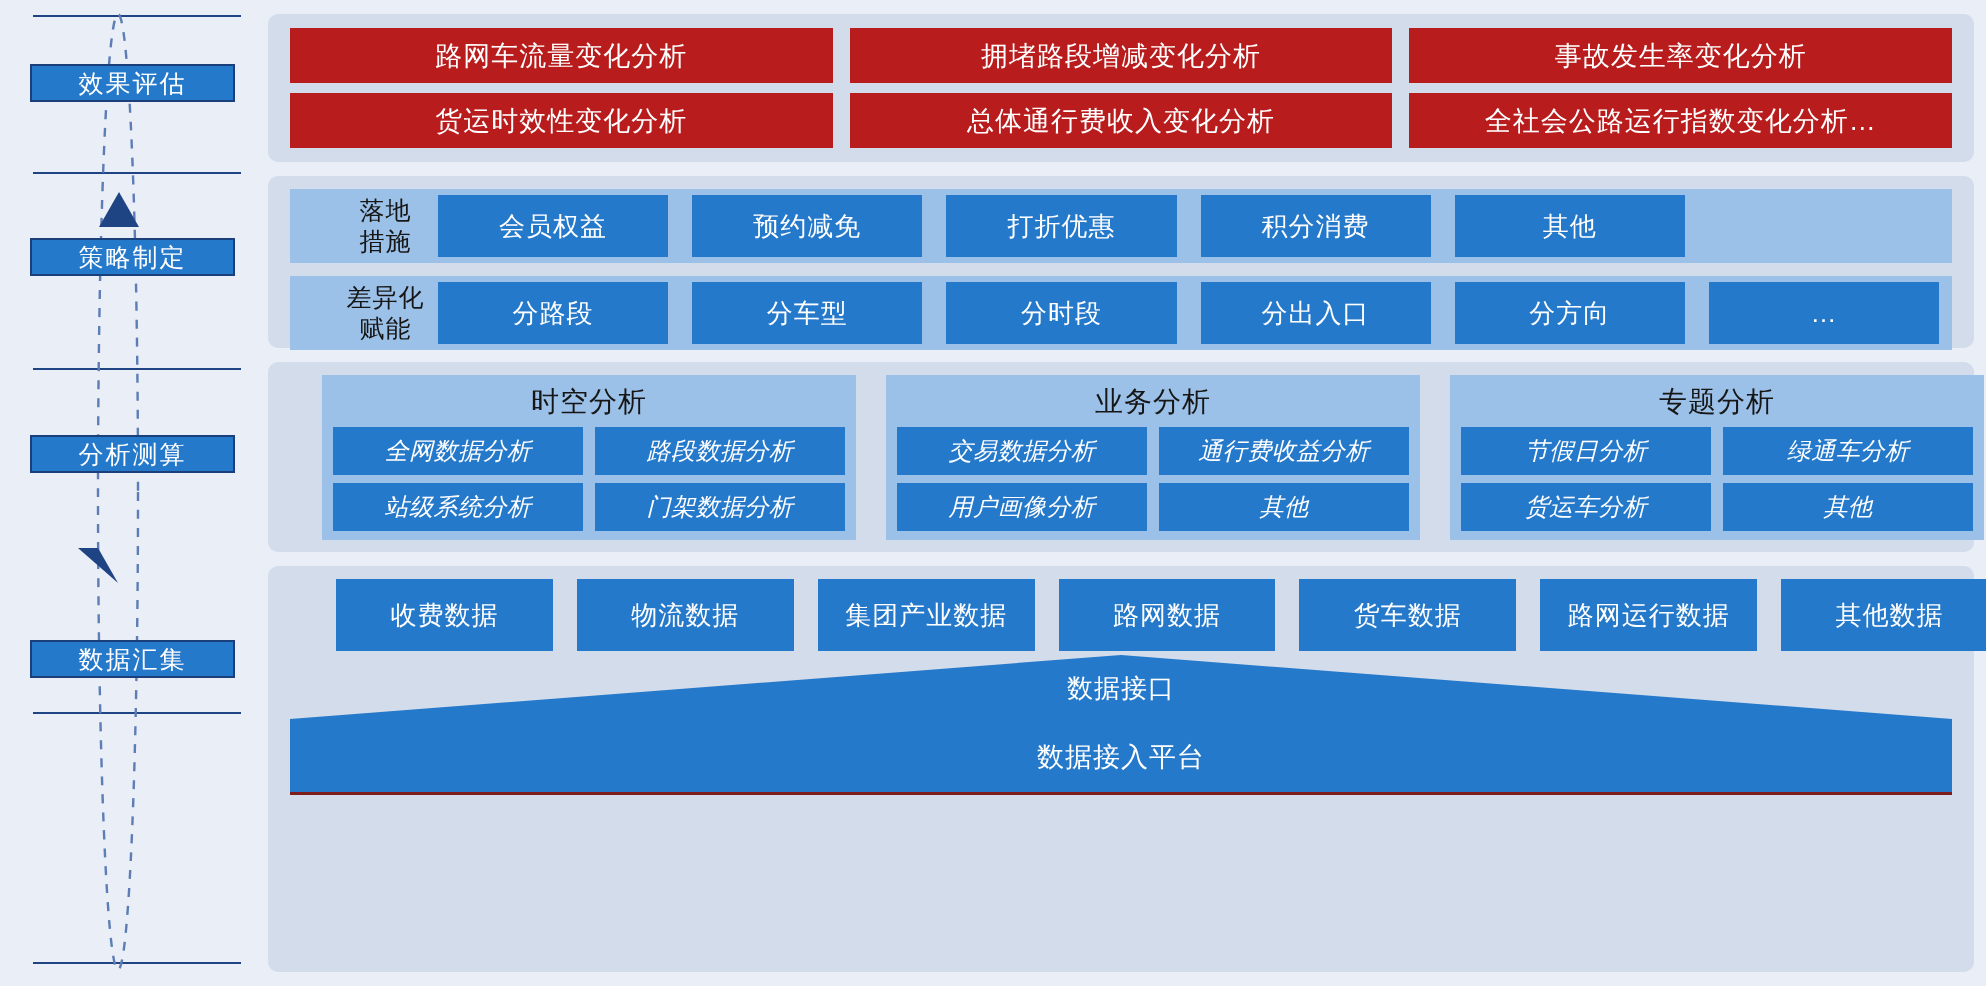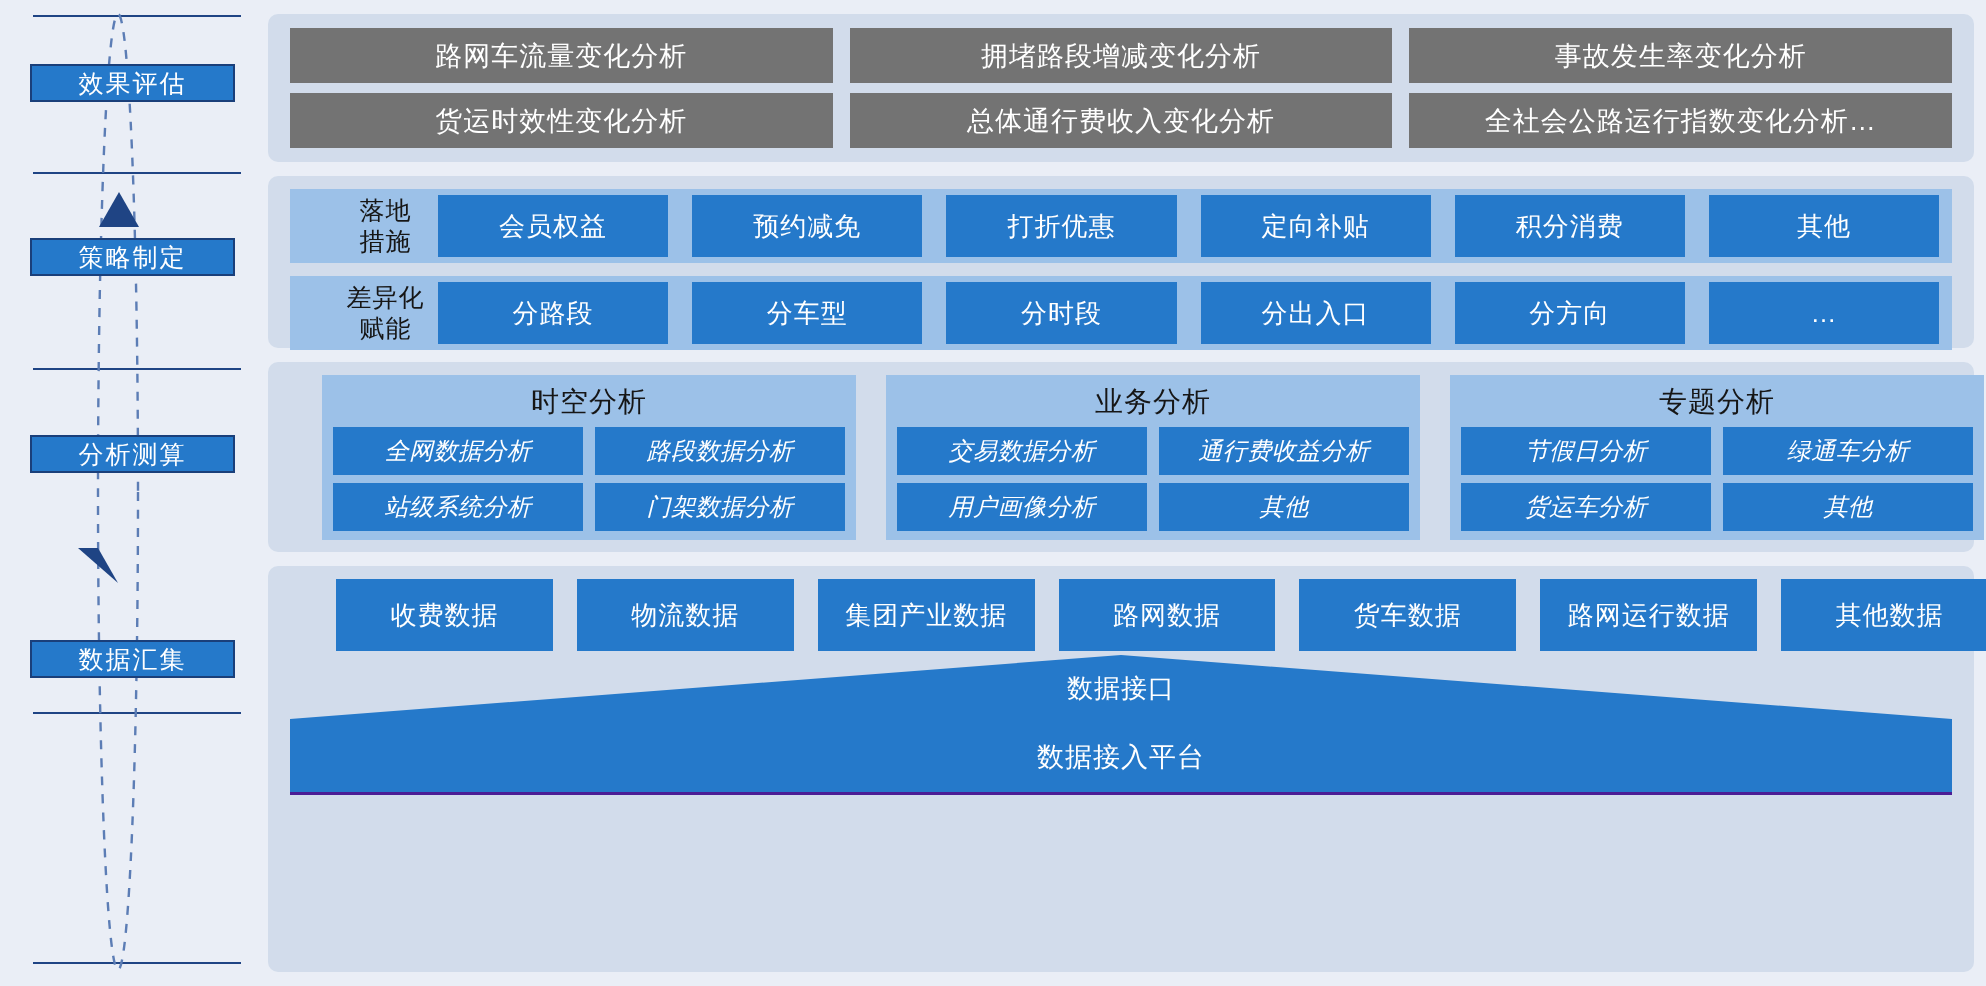--- a/index.html
+++ b/index.html
@@ -39,21 +39,21 @@
   #sec-data     { top: 566px; height: 406px; }
 
   
   .eff-grid {
     position: absolute; left: 22px; top: 14px;
     width: 1662px; height: 120px;
     display: grid; grid-template-columns: repeat(3, 1fr);
     grid-template-rows: repeat(2, 1fr); gap: 10px 17px;
   }
   .eff-cell {
-    background: #737373; color: #fff;
+    background: #b91c1c; color: #fff;
     display: flex; align-items: center; justify-content: center;
     font-size: 27px; letter-spacing: 1px; white-space: nowrap;
   }
 
   
   .strat-row {
     position: absolute; left: 22px; width: 1662px; height: 74px;
     background: #9cc1e8; display: flex; align-items: center;
   }
   #strat-row-0 { top: 13px; }
@@ -115,21 +115,21 @@
   #iface-label {
     position: absolute; left: 22px; top: 89px;
     width: 1662px; height: 67px;
     display: flex; align-items: center; justify-content: center;
     color: #ffffff; font-size: 26px; letter-spacing: 1px;
     pointer-events: none;
   }
   #platform-bar {
     position: absolute; left: 22px; top: 156px;
     width: 1662px; height: 73px;
-    background: #2579ca; border-bottom: 3px solid #4c1d95;
+    background: #2579ca; border-bottom: 3px solid #7f1d1d;
     display: flex; align-items: center; justify-content: center;
     color: #fff; font-size: 27px; letter-spacing: 1px;
   }
 </style>
 </head>
 <body>
 
 <div id="root">
 
   <div id="rail">
@@ -177,21 +177,20 @@
 
       <div class="strat-row" id="strat-row-0">
         <div class="strat-label">
           <div>落地</div>
           <div>措施</div>
         </div>
         <div class="strat-items">
           <div class="strat-cell">会员权益</div>
           <div class="strat-cell">预约减免</div>
           <div class="strat-cell">打折优惠</div>
-          <div class="strat-cell">定向补贴</div>
           <div class="strat-cell">积分消费</div>
           <div class="strat-cell">其他</div>
         </div>
       </div>
 
       <div class="strat-row" id="strat-row-1">
         <div class="strat-label">
           <div>差异化</div>
           <div>赋能</div>
         </div>

